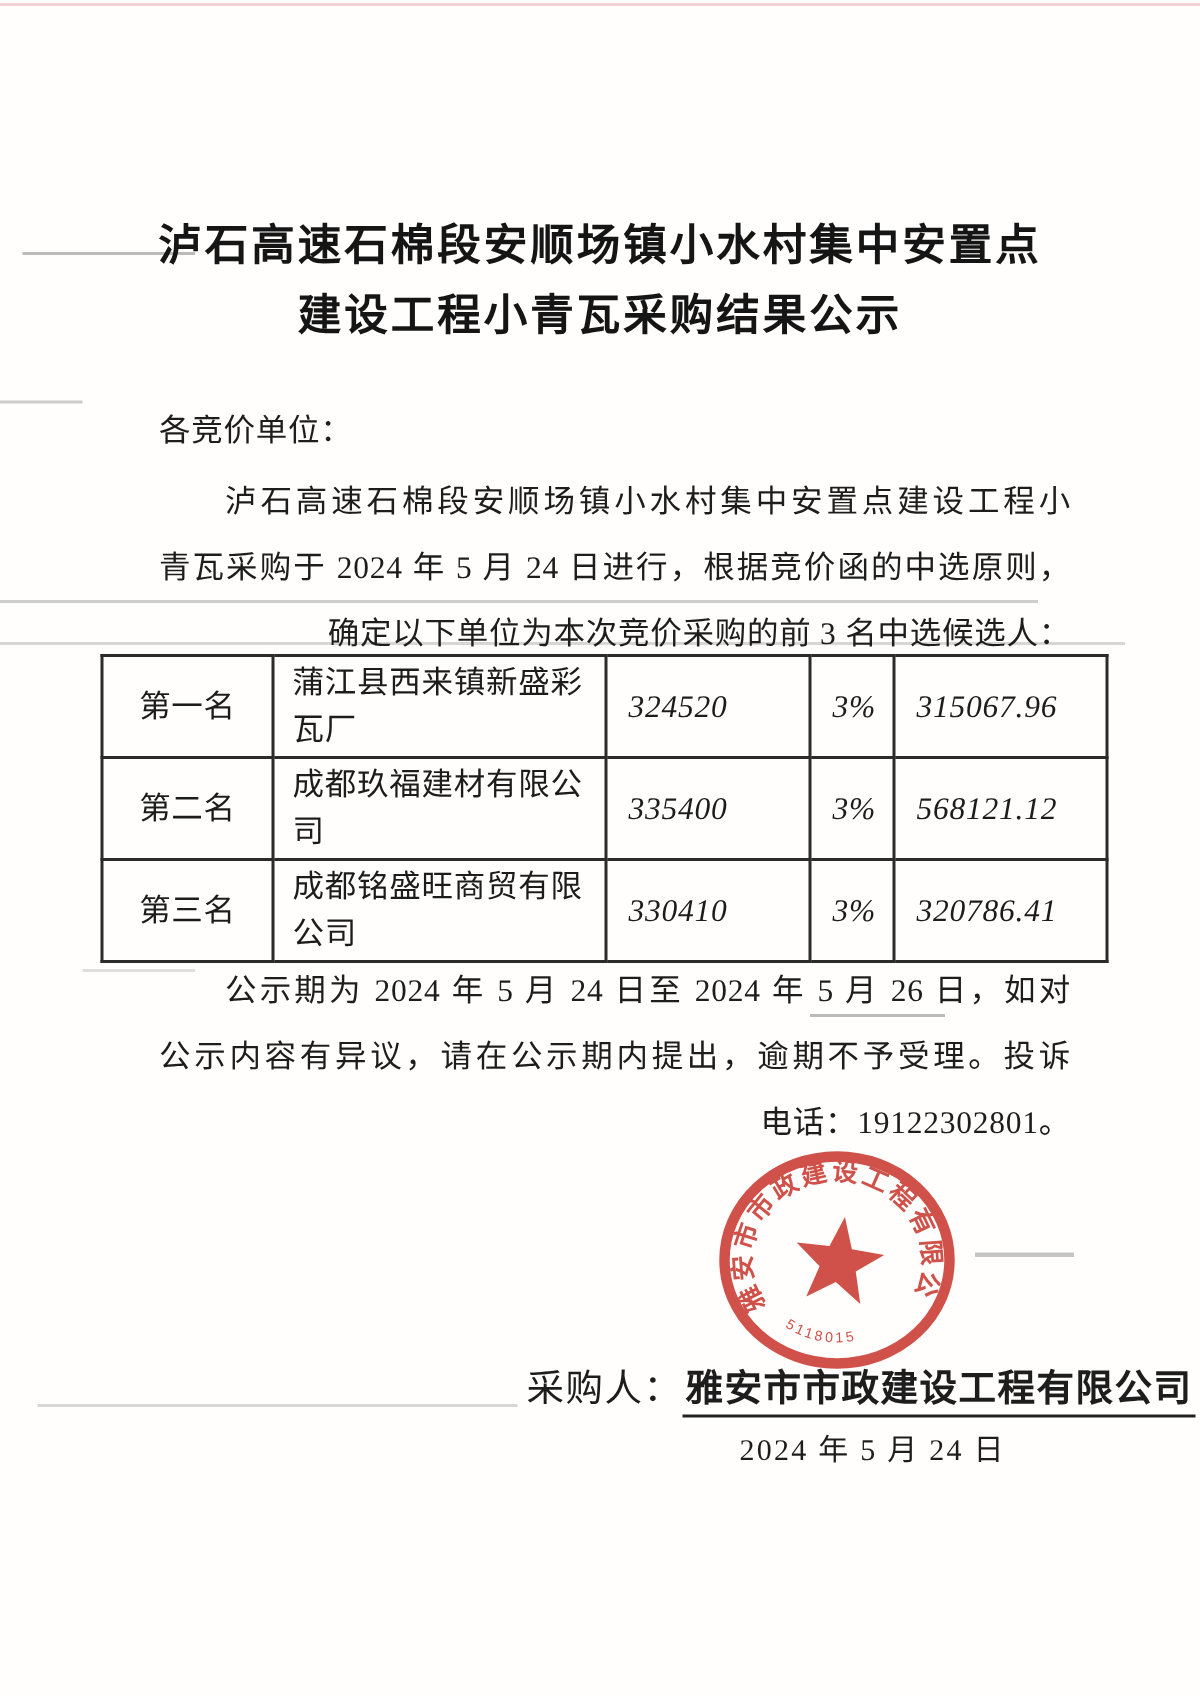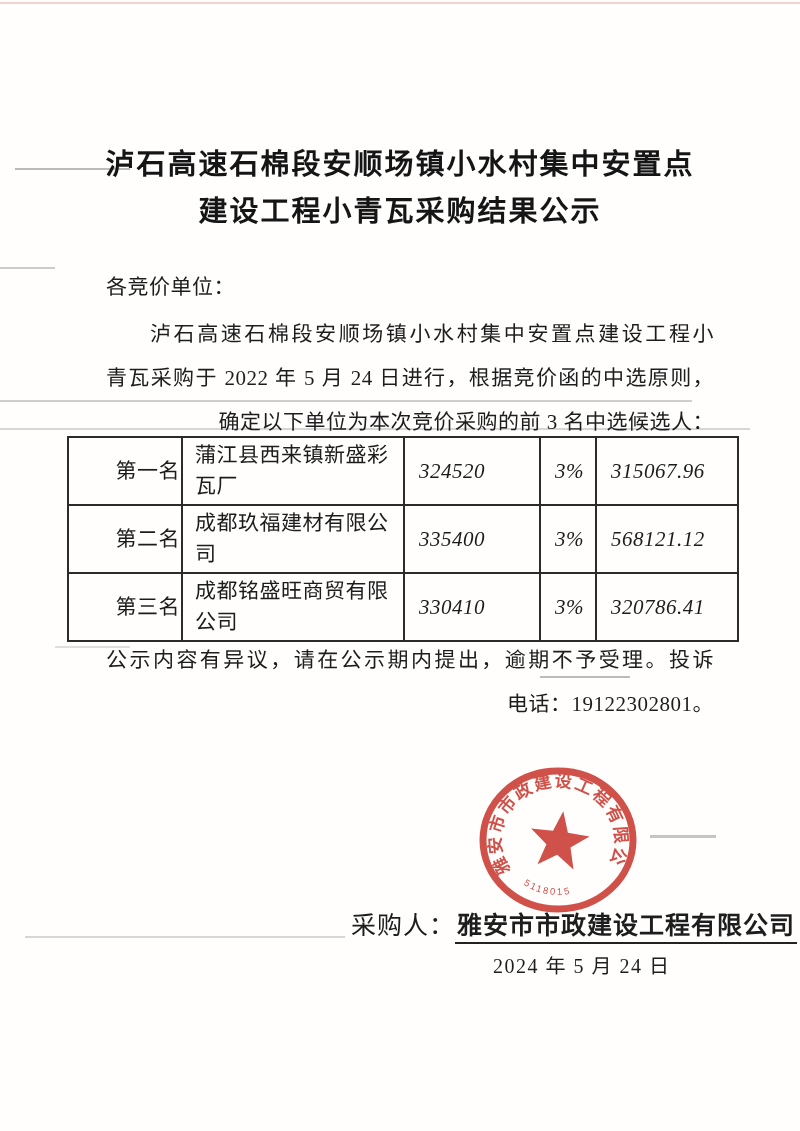--- a/index.html
+++ b/index.html
@@ -39,21 +39,21 @@
   
   table.result{
     position:absolute;left:67px;top:436px;width:670px;
     border-collapse:collapse;table-layout:fixed;
     font-size:21px;color:#1c1c1c;
   }
   table.result td{
     border:2px solid #2b2b2b;vertical-align:middle;
     line-height:31px;letter-spacing:.5px;overflow:hidden;
   }
-  td.rank{text-align:right;}
+  td.rank{text-align:center;}
   td.company{padding:2px 10px 2px 12px;}
   td.num{padding-left:14px;font-size:21px;letter-spacing:1px;font-style:italic;}
   tr.r1,tr.r2{height:67px;} tr.r3{height:68px;}
 
   
   .sigrow{position:absolute;left:351px;top:905px;font-size:25px;letter-spacing:1px;white-space:nowrap;}
   .sig-company{font-weight:bold;border-bottom:2px solid #222;padding:0 2px 3px 2px;}
   .dateline{position:absolute;left:493px;top:950px;font-size:20px;letter-spacing:1.5px;white-space:nowrap;}
 
   
@@ -79,21 +79,21 @@
 
   <div class="title">
     <div>泸石高速石棉段安顺场镇小水村集中安置点</div>
     <div>建设工程小青瓦采购结果公示</div>
   </div>
 
   <div class="salutation bodytext">各竞价单位：</div>
 
   <div class="para intro bodytext">
     <div class="line j indent">泸石高速石棉段安顺场镇小水村集中安置点建设工程小</div>
-    <div class="line j">青瓦采购于 2022 年 5 月 24 日进行，根据竞价函的中选原则，</div>
+    <div class="line j">青瓦采购于 2024 年 5 月 24 日进行，根据竞价函的中选原则，</div>
     <div class="line">确定以下单位为本次竞价采购的前 3 名中选候选人：</div>
   </div>
 
   <table class="result">
     <colgroup>
       <col style="width:114px">
         <col style="width:222px">
         <col style="width:136px">
         <col style="width:56px">
         <col style="width:142px">
@@ -117,20 +117,21 @@
         <td class="rank">第三名</td>
         <td class="company">成都铭盛旺商贸有限公司</td>
         <td class="num">330410</td>
         <td class="num">3%</td>
         <td class="num">320786.41</td>
       </tr>
     </tbody>
   </table>
 
   <div class="para notice bodytext">
+    <div class="line j indent">公示期为 2024 年 5 月 24 日至 2024 年 5 月 26 日，如对</div>
     <div class="line j">公示内容有异议，请在公示期内提出，逾期不予受理。投诉</div>
     <div class="line">电话：19122302801。</div>
   </div>
 
   <svg class="stamp" viewBox="0 0 168 152" xmlns="http://www.w3.org/2000/svg">
     <defs>
       <path id="ringPath" d="M 37.3,105.4 A 57,53 0 1 1 130.7,105.4" fill="none"></path>
       <path id="serialPath" d="M 46.1,117.1 A 59,55 0 0 0 121.9,117.1" fill="none"></path>
     </defs>
     <ellipse cx="84" cy="75" rx="75" ry="69" fill="none" stroke-width="7" stroke="#c9392f"></ellipse>

